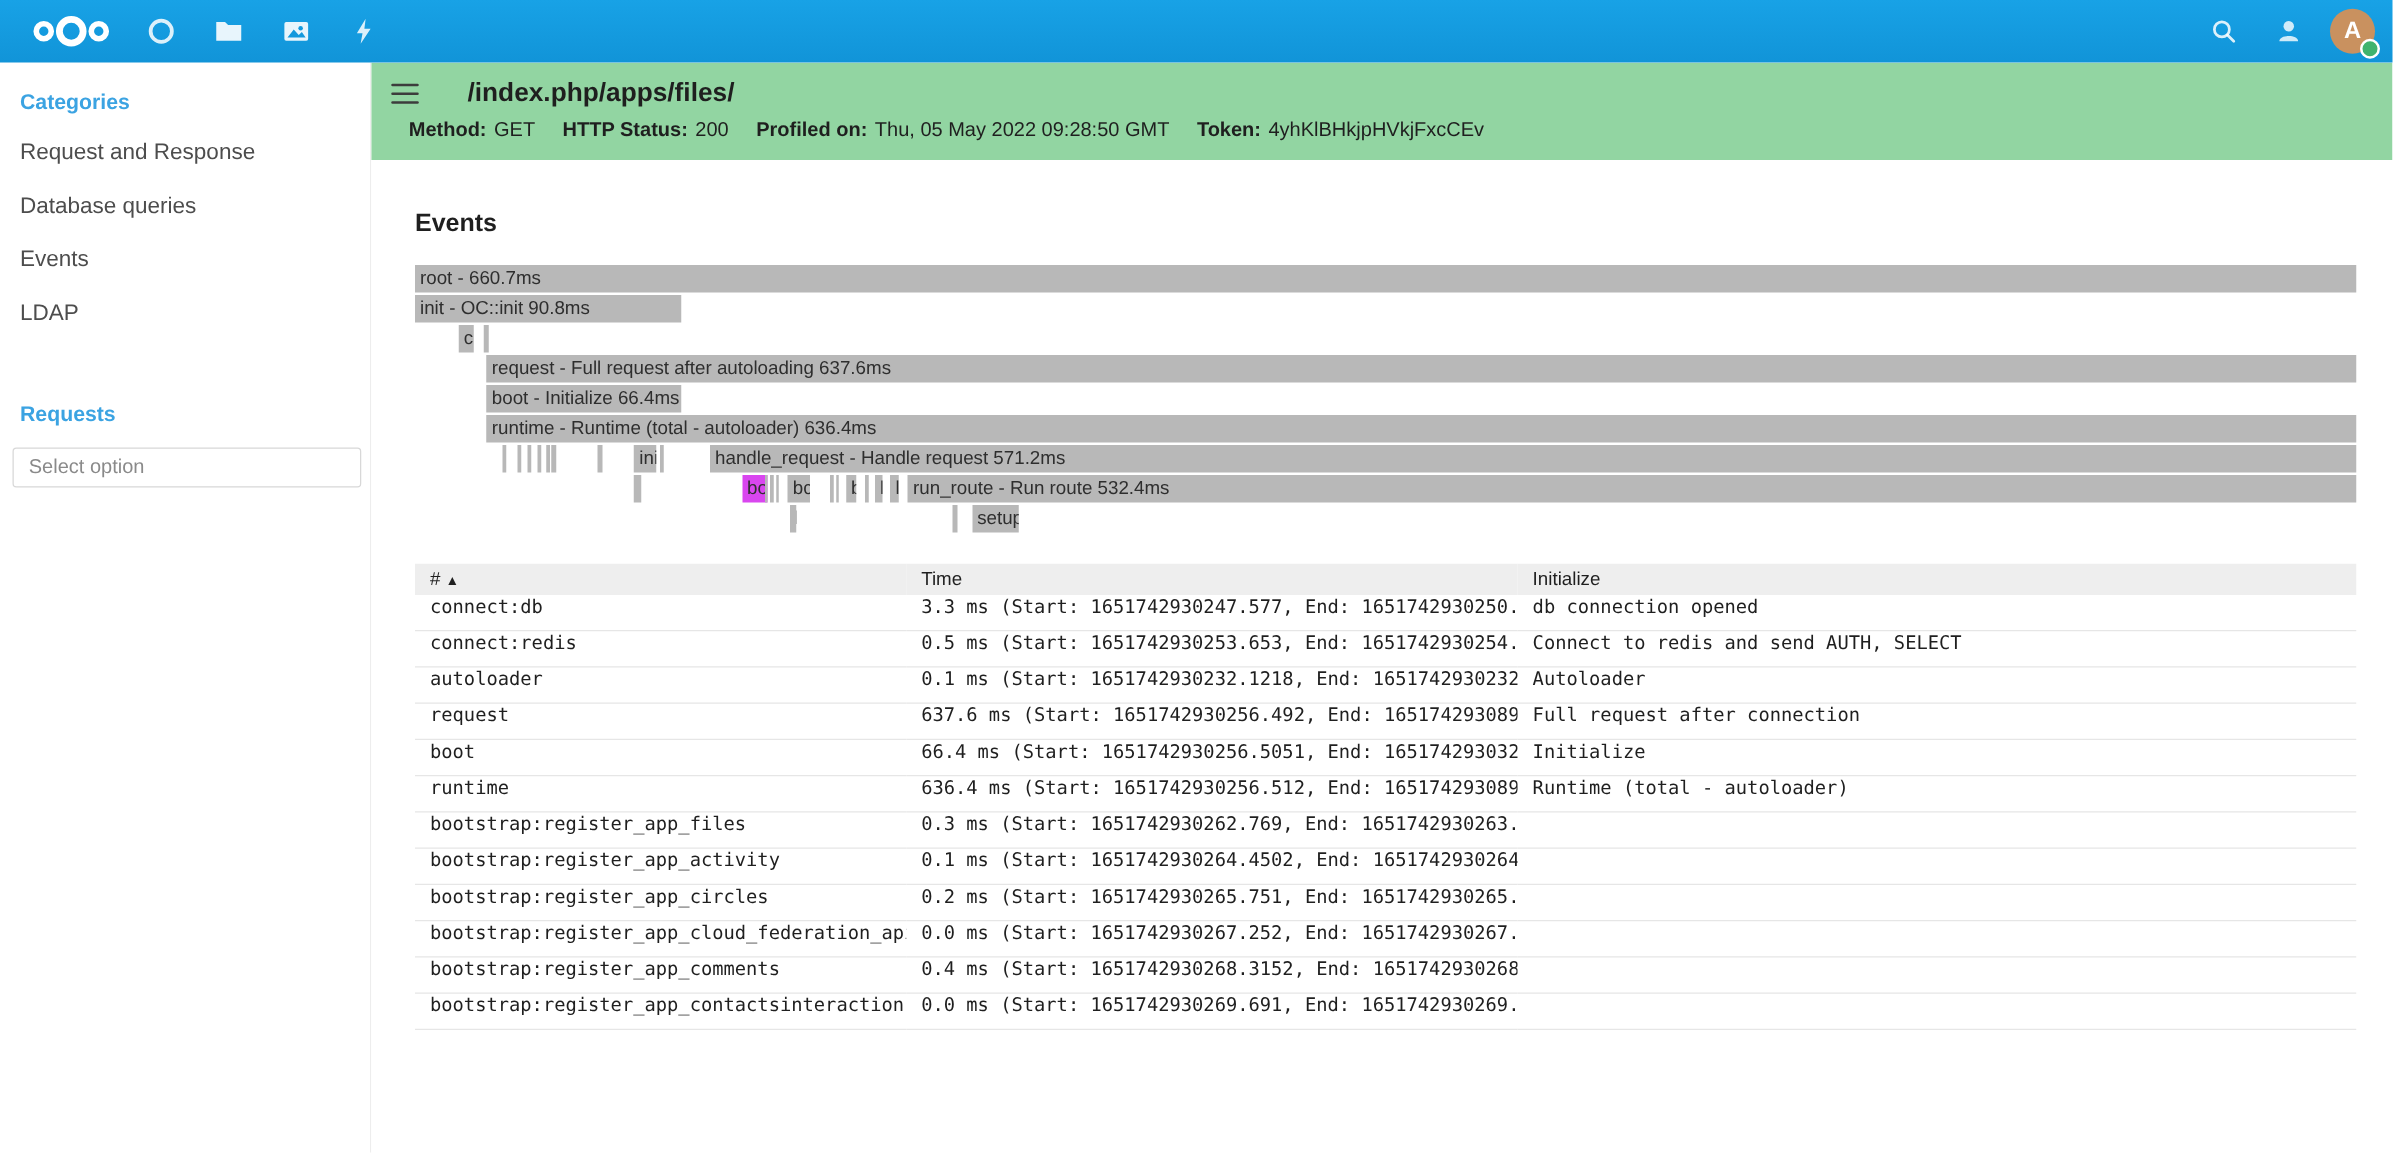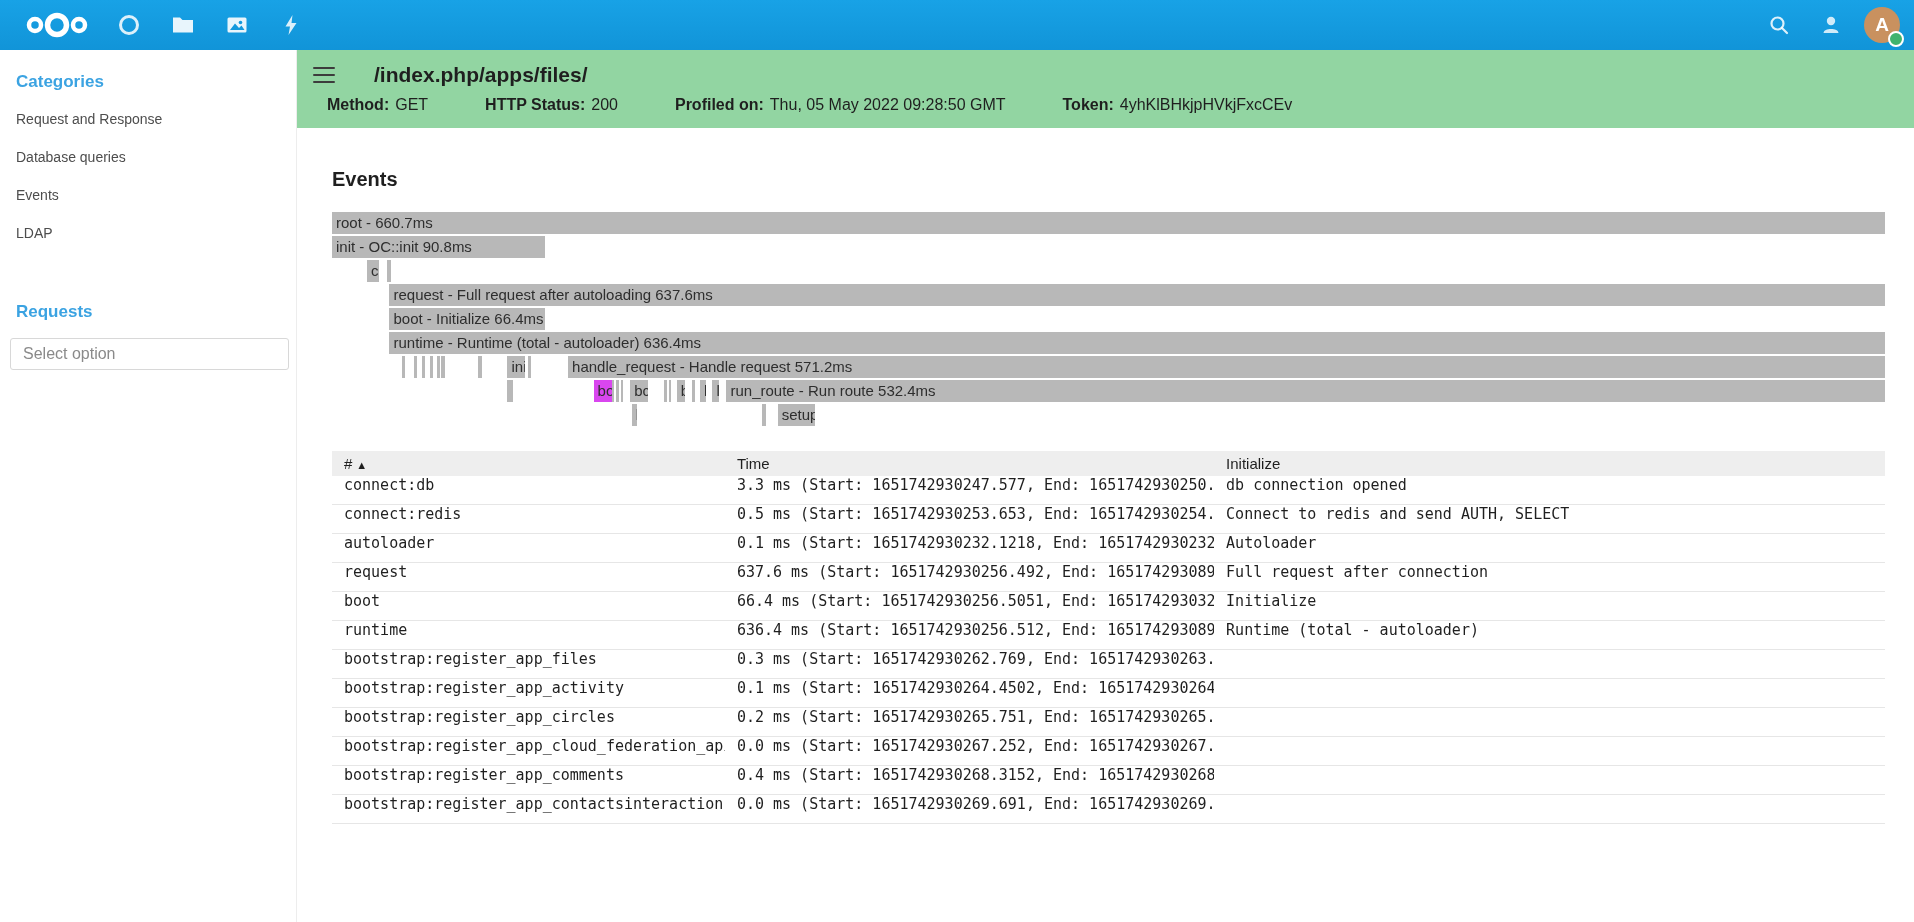--- a/index.html
+++ b/index.html
@@ -19,35 +19,35 @@
   .avatar { position:relative; width:36px; height:36px; border-radius:50%;
             display:flex; align-items:center; justify-content:center;
             color:#fff; font-size:19px; font-weight:bold; }
   .status-dot { position:absolute; right:-4px; bottom:-4px; width:16px; height:16px;
                 border-radius:50%; border:2px solid #fff; }
 
   
   .sidebar { position:absolute; top:50px; left:0; bottom:0; width:297px;
              background:#fff; border-right:1px solid #ededed; padding-top:14px; }
   .side-header { color:#3ba3e2; font-weight:bold; font-size:17px; padding:8px 16px; }
-  .side-item { font-size:14px; color:#4d4d4d; padding:11px 16px; cursor:pointer; }
+  .side-item { font-size:18px; color:#4d4d4d; padding:11px 16px; cursor:pointer; }
   .requests-header { margin-top:42px; }
   .select-box { margin:8px 0 0 10px; width:279px; height:32px; border:1px solid #d8d8d8;
                 border-radius:3px; background:#fff; display:flex; align-items:center;
                 padding-left:12px; color:#8a8a8a; font-size:16px; cursor:pointer; }
 
   
   .main { position:absolute; top:50px; left:297px; right:0; bottom:0; overflow:hidden; background:#fff; }
   .green-header { height:78px; background:#92d5a2; }
   .gh-top { display:flex; align-items:center; padding:13px 0 0 16px; }
   .hamburger { width:22px; height:16px; display:flex; flex-direction:column;
                justify-content:space-between; cursor:pointer; }
   .hamburger span { display:block; height:2px; background:#3c3c3c; border-radius:1px; }
   .gh-title { margin-left:39px; font-size:21px; font-weight:bold; color:#1f1f1f; }
-  .gh-meta { display:flex; gap:57px; padding:9px 0 0 30px; font-size:16px; color:#1f1f1f; }
+  .gh-meta { display:flex; gap:22px; padding:9px 0 0 30px; font-size:16px; color:#1f1f1f; }
   .gh-meta .lbl { font-weight:bold; margin-right:6px; }
 
   .content { padding:40px 29px 0 35px; }
   .events-title { font-size:20px; font-weight:bold; color:#1f1f1f; margin-bottom:20px; }
 
   
   .timeline { position:relative; width:100%; }
   .tl-row { position:relative; height:24px; }
   .tl-bar { position:absolute; top:1px; height:22px; background:#b8b8b8;
             font-size:15px; line-height:22px; color:#2e2e2e;

